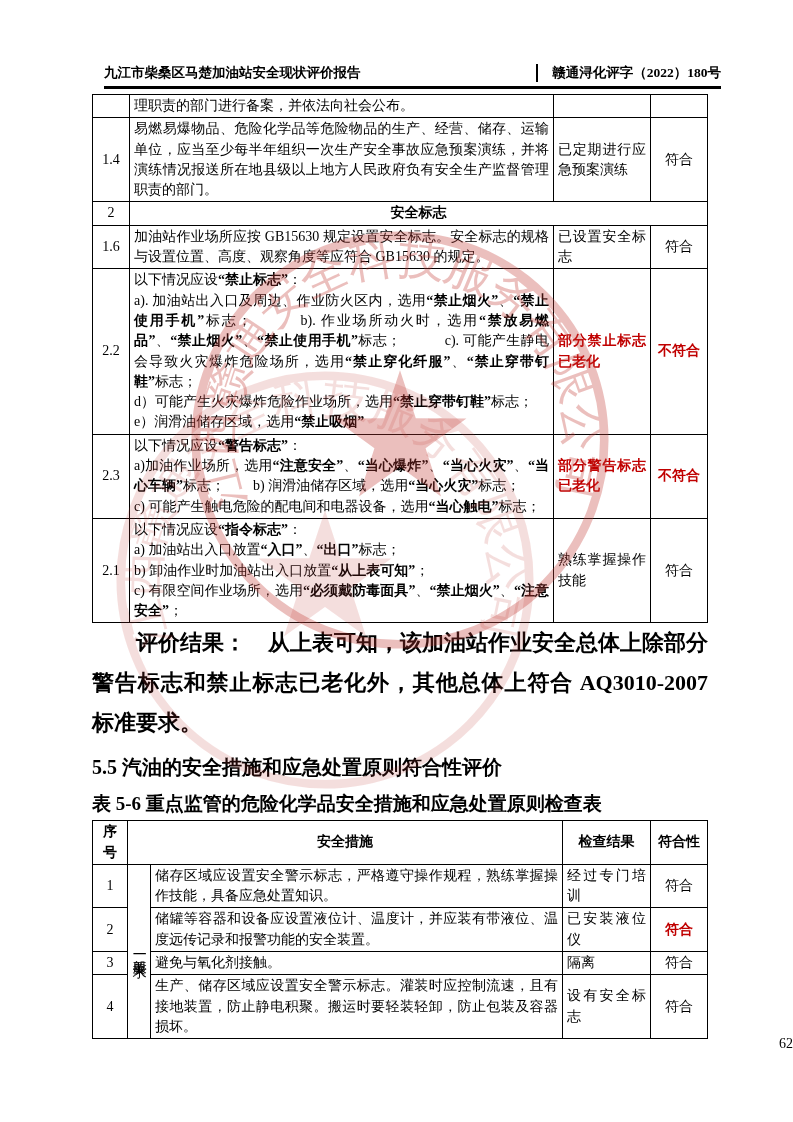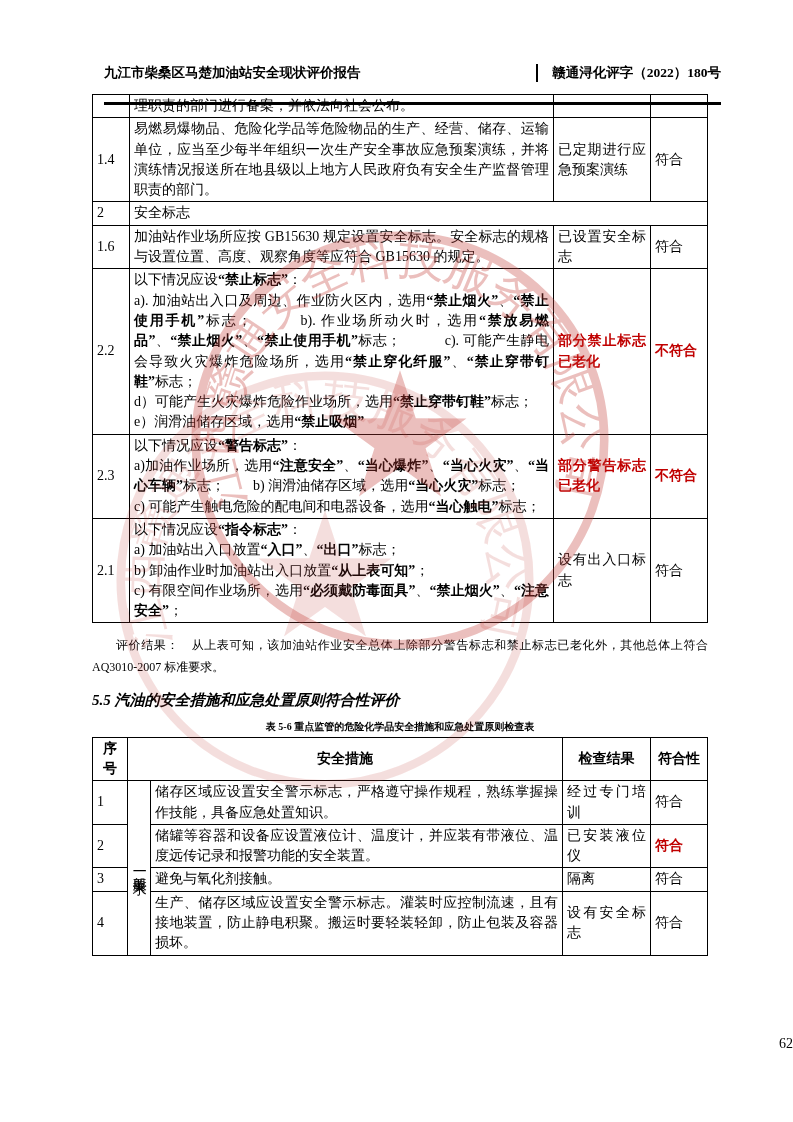--- a/index.html
+++ b/index.html
@@ -1,37 +1,37 @@
 <!DOCTYPE html>
 <html><head>
 <meta charset="utf-8">
 <style>
   html,body{margin:0;padding:0;background:#9a9a9a;}
   .page{position:relative;width:793px;height:1122px;margin:0 auto;background:#fff;
         font-family:"Liberation Serif","DejaVu Serif",serif;color:#000;overflow:hidden;}
   
   .hdr{position:absolute;left:104px;top:64px;width:617px;display:flex;
        justify-content:space-between;align-items:flex-end;
-       border-bottom:3px solid #000;padding-bottom:20px;font-size:13.5px;font-weight:bold;}
+       border-bottom:3px solid #000;padding-bottom:4px;font-size:13.5px;font-weight:bold;}
   .hdr-right{border-left:2px solid #000;padding-left:14px;}
   
   .content{position:absolute;left:92px;top:94px;width:616px;z-index:1;}
   table{border-collapse:collapse;width:615px;font-size:14px;line-height:1.45;table-layout:fixed;}
   td,th{border:1px solid #000;padding:1px 4px;vertical-align:middle;text-align:justify;
         word-break:break-all;overflow:hidden;}
   th{text-align:center;font-weight:bold;}
-  .center{}
-  .bold{font-weight:normal;}
+  .center{text-align:center;}
+  .bold{font-weight:bold;}
   .red{color:#c00000;font-weight:bold;}
   .t2-group{writing-mode:vertical-rl;text-orientation:upright;letter-spacing:2px;
             text-align:center;padding:2px 0;}
   
-  .para{font-size:12px;line-height:1.8;text-indent:2em;text-align:justify;margin:12px 0;}
-  .h55{font-size:15px;font-weight:bold;font-style:italic;margin:12px 0 6px;}
-  .caption{text-align:center;font-weight:bold;font-size:10px;margin:10px 0 3px;}
+  .para{font-size:22px;line-height:1.8;text-indent:2em;text-align:justify;margin:0 0;font-weight:bold;}
+  .h55{font-size:20px;font-weight:bold;margin:12px 0 6px;}
+  .caption{text-align:left;font-weight:bold;font-size:19px;margin:10px 0 3px;}
   .pageno{position:absolute;left:0;top:1036px;width:100%;text-align:right;font-size:14px;z-index:1;}
   
   .seal{position:absolute;z-index:2;pointer-events:none;}
   .s1{left:185px;top:225px;width:430px;height:430px;opacity:.32;}
   .s2{left:110px;top:365px;width:430px;height:430px;opacity:.16;}
 </style>
 </head>
 <body>
 
 <div class="page">
@@ -95,21 +95,21 @@
       </tr>
       <tr>
         <td class="center">2.3</td>
         <td>以下情况应设<b>“警告标志”</b>：<br>a)加油作业场所，选用<b>“注意安全”</b>、<b>“当心爆炸”</b>、<b>“当心火灾”</b>、<b>“当心车辆”</b>标志；　　b) 润滑油储存区域，选用<b>“当心火灾”</b>标志；<br>c) 可能产生触电危险的配电间和电器设备，选用<b>“当心触电”</b>标志；</td>
         <td class="red">部分警告标志已老化</td>
         <td class="center red">不符合</td>
       </tr>
       <tr>
         <td class="center">2.1</td>
         <td>以下情况应设<b>“指令标志”</b>：<br>a) 加油站出入口放置<b>“入口”</b>、<b>“出口”</b>标志；<br>b) 卸油作业时加油站出入口放置<b>“从上表可知”</b>；<br>c) 有限空间作业场所，选用<b>“必须戴防毒面具”</b>、<b>“禁止烟火”</b>、<b>“注意安全”</b>；</td>
-        <td>设有出入口标志</td>
+        <td>熟练掌握操作技能</td>
         <td class="center">符合</td>
       </tr>
     </tbody>
       </table>
 
     <p class="para">评价结果：　从上表可知，该加油站作业安全总体上除部分警告标志和禁止标志已老化外，其他总体上符合 AQ3010-2007 标准要求。</p>
 
     <div class="h55">5.5 汽油的安全措施和应急处置原则符合性评价</div>
 
 

